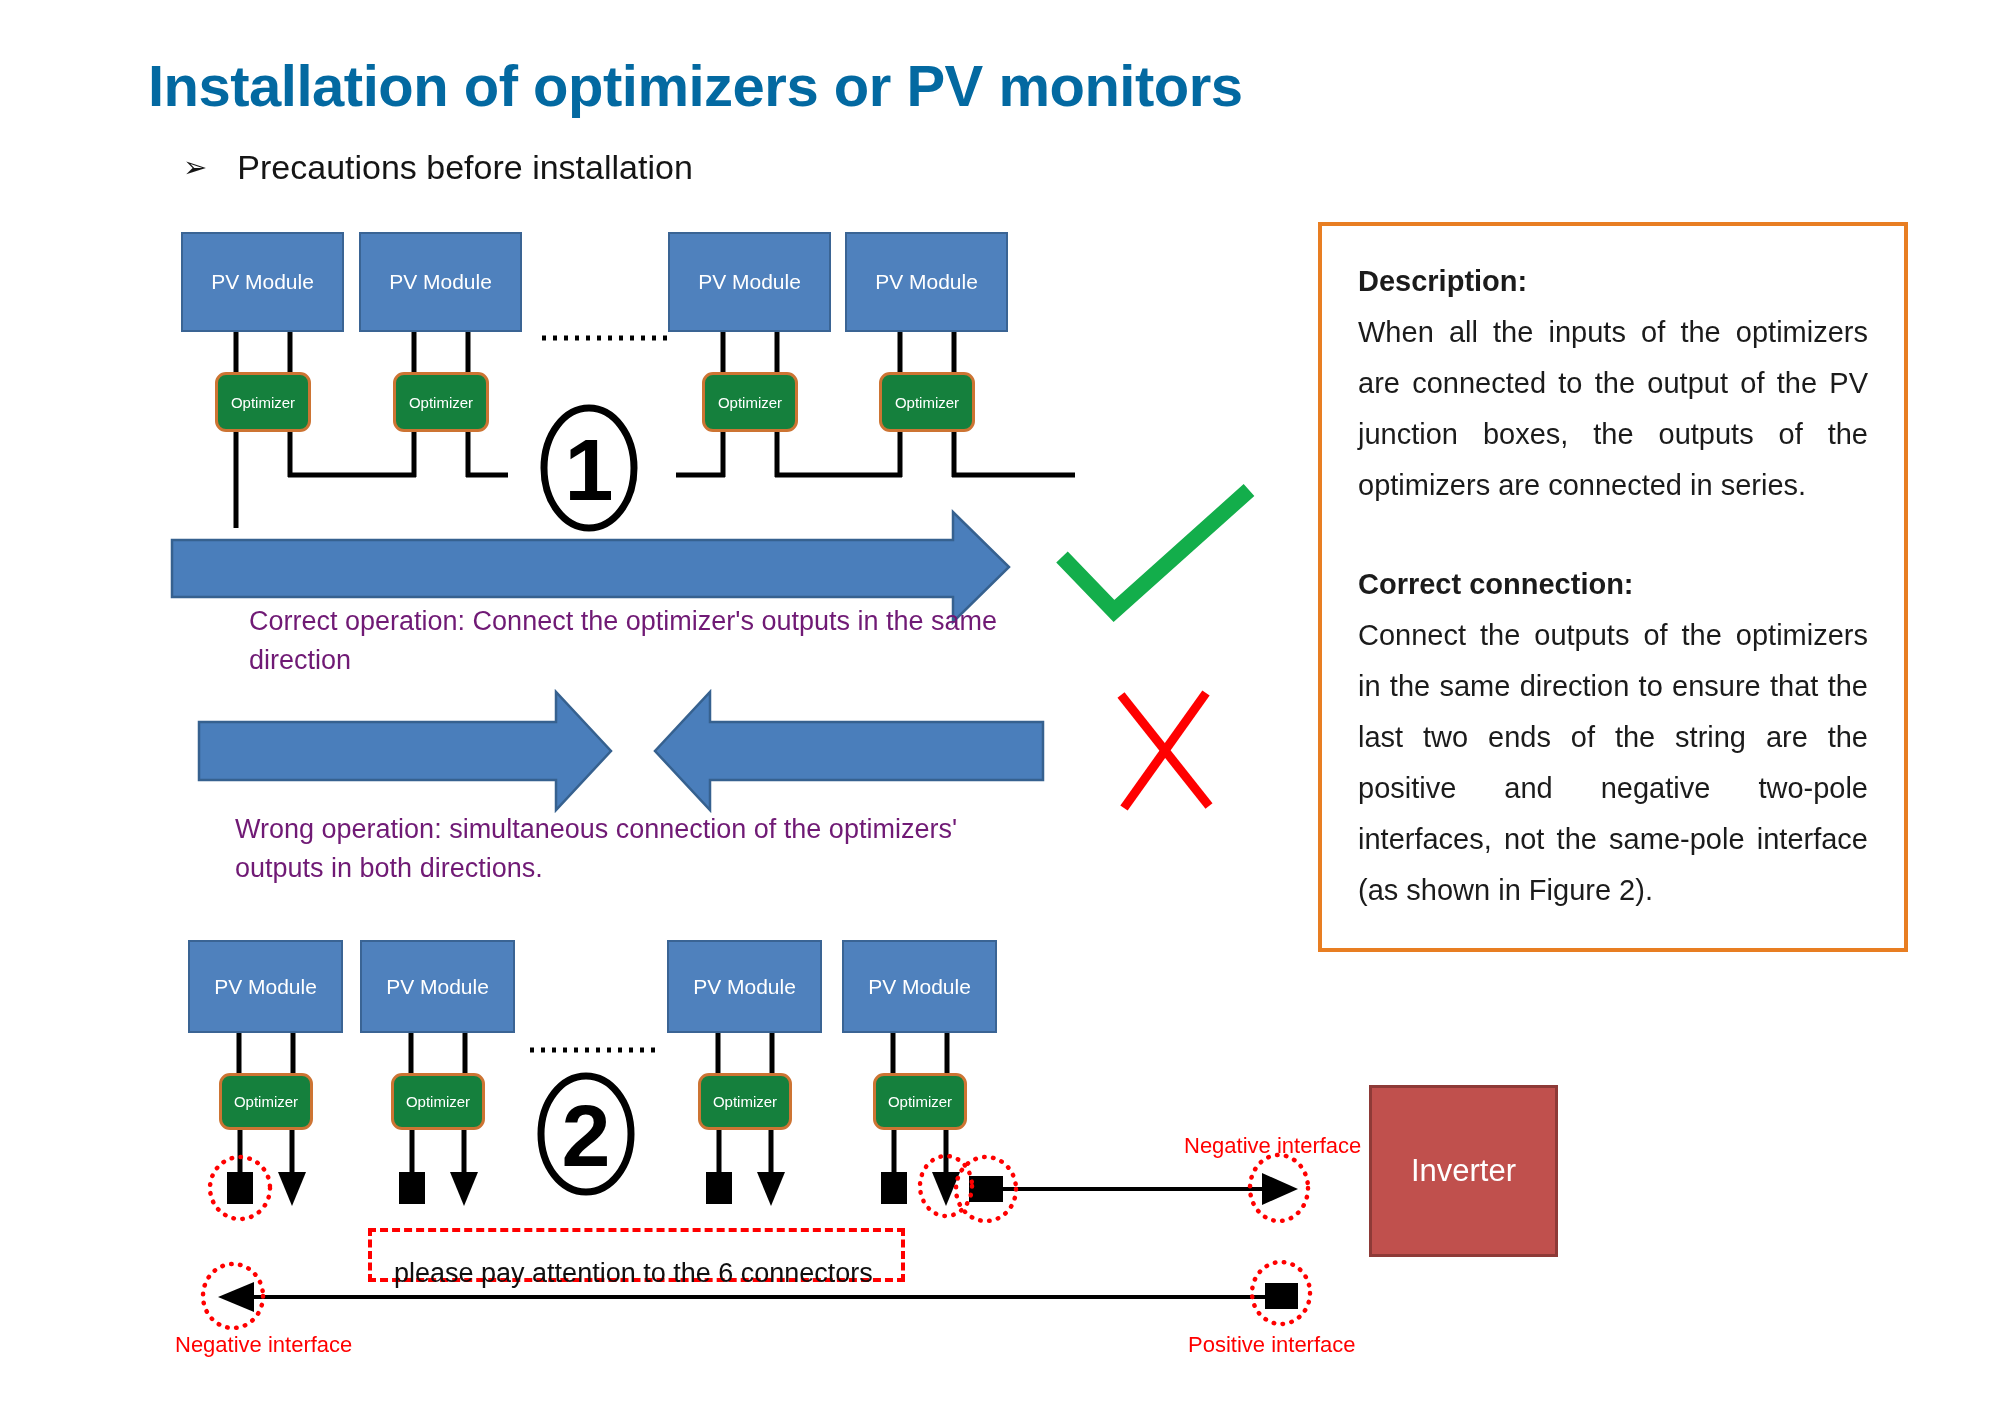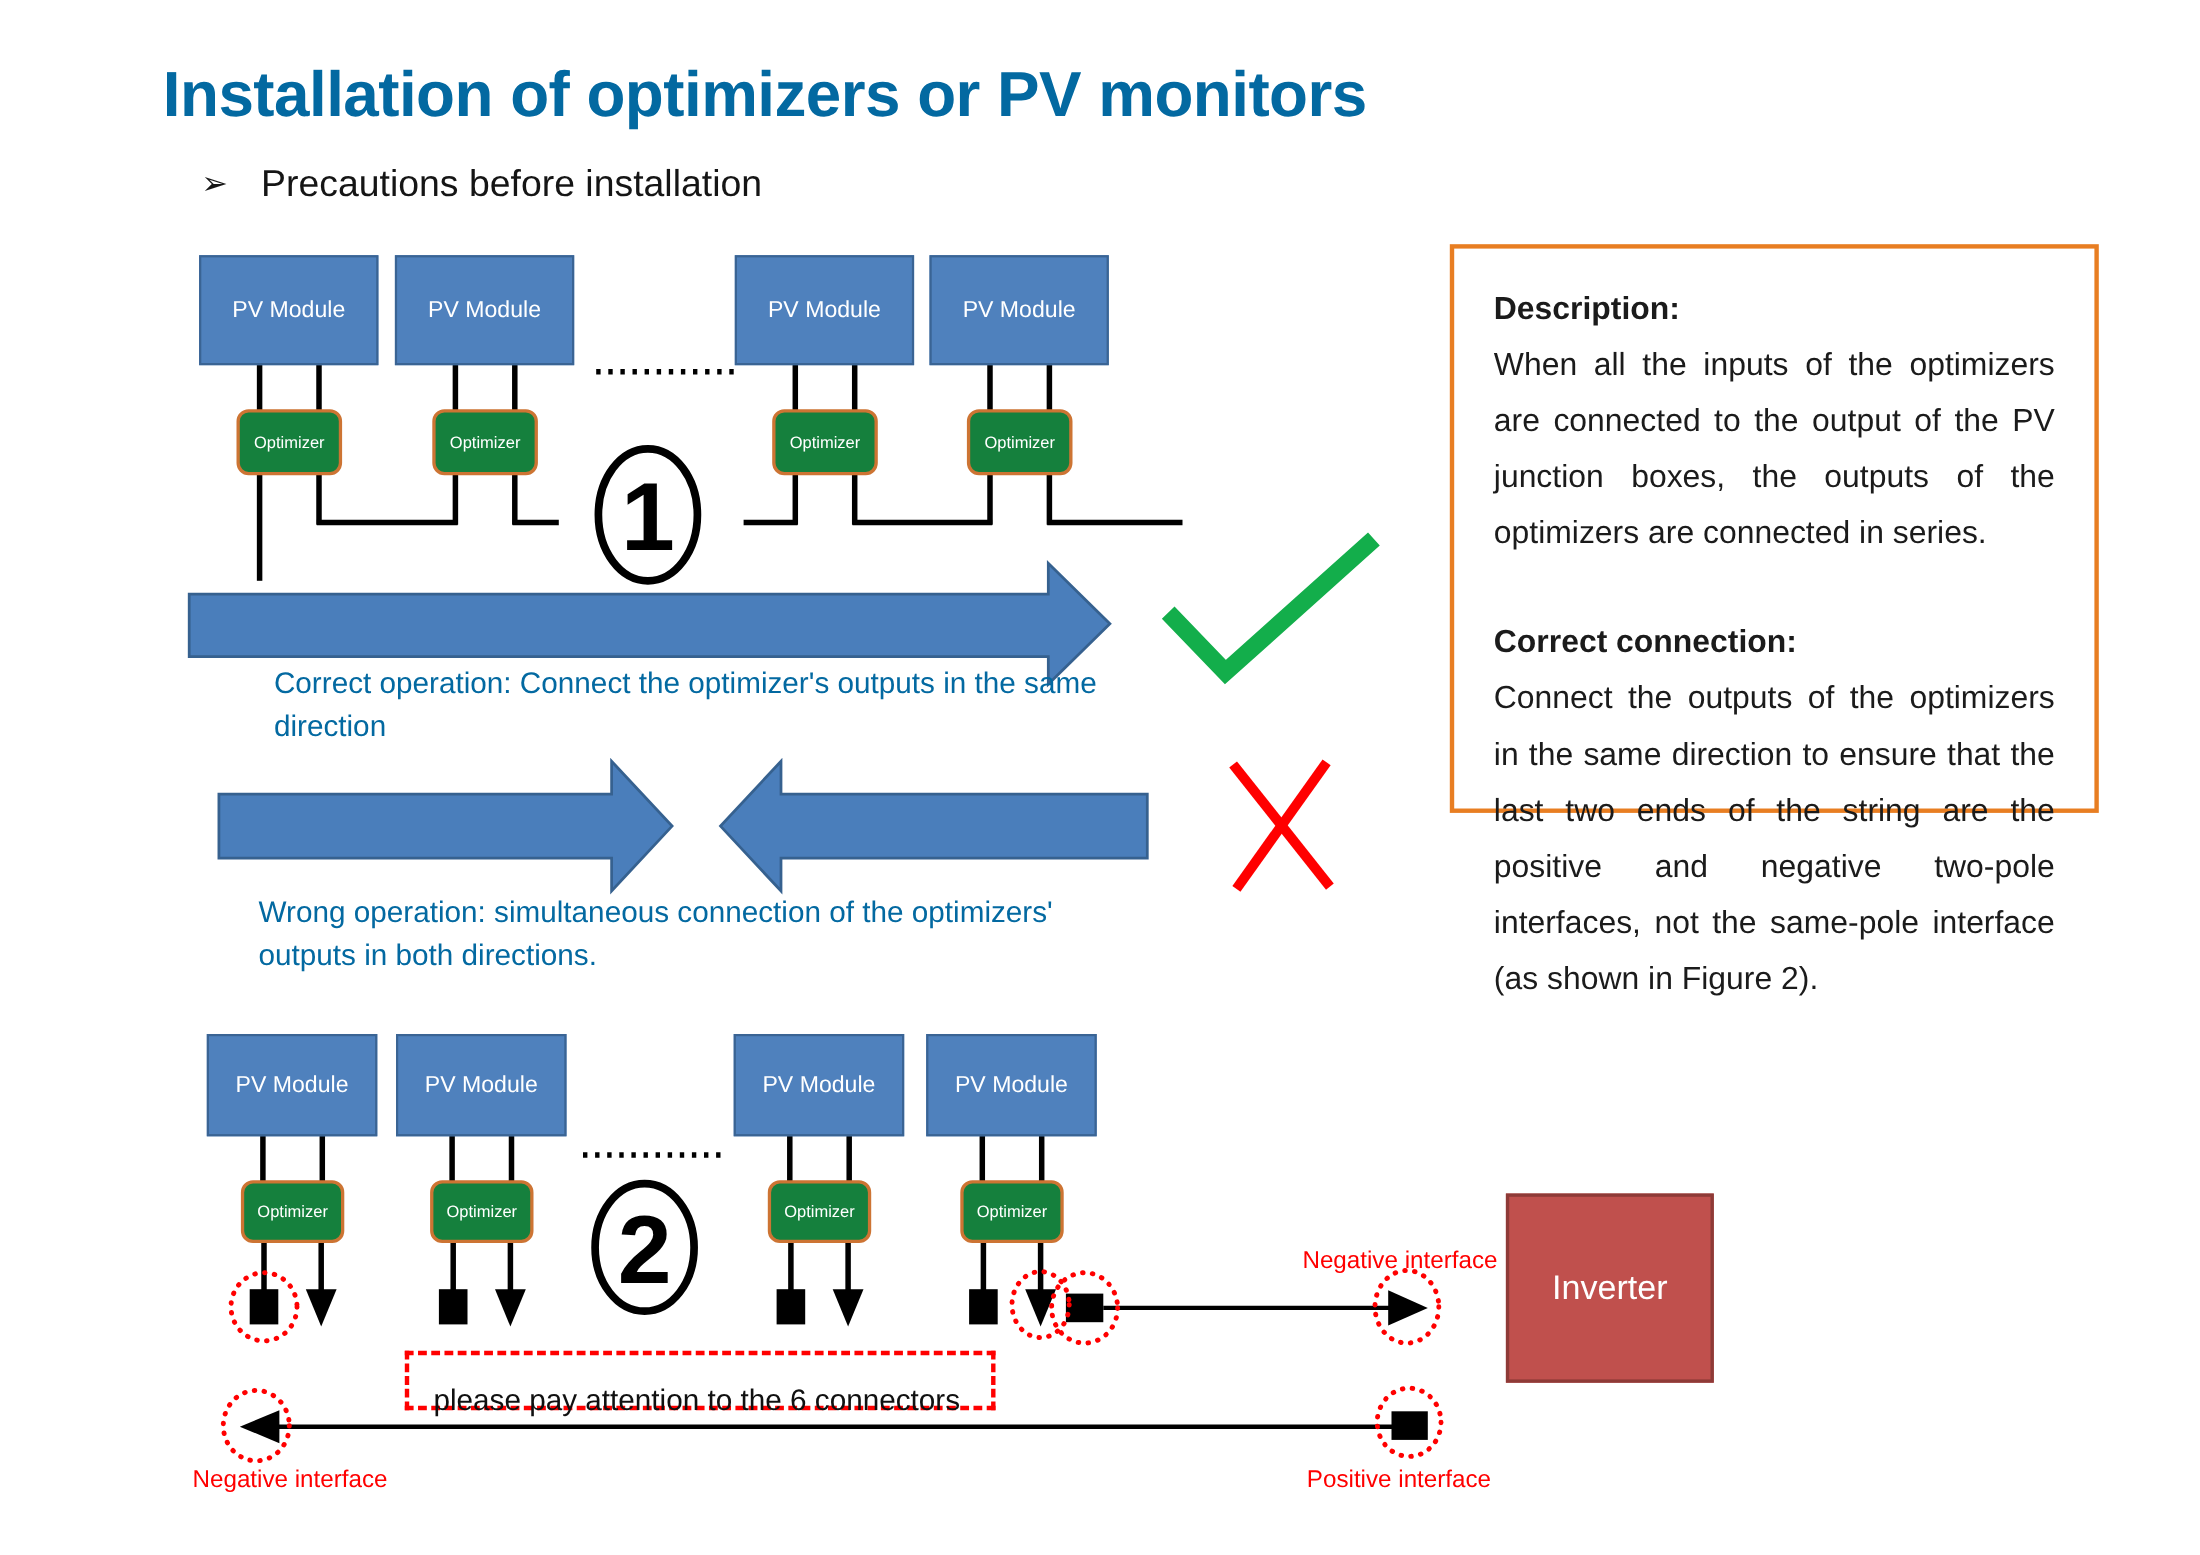--- a/index.html
+++ b/index.html
@@ -16,25 +16,25 @@
     box-sizing:border-box;display:flex;align-items:center;justify-content:center;
     color:#ffffff;font-size:21px;
   }
   .pv-box.r2{width:155px;height:93px;}
   .opt-box{
     width:96px;height:60px;background:#15803d;border:3px solid #cd7433;border-radius:11px;
     box-sizing:border-box;display:flex;align-items:center;justify-content:center;
     color:#ffffff;font-size:15px;
   }
   .opt-box.r2{width:94px;height:57px;}
-  .caption{color:#0369a1;font-size:27px;line-height:1.45;}
+  .caption{color:#701a75;font-size:27px;line-height:1.45;}
   .caption.correct{left:249px;top:602px;width:760px;}
   .caption.wrong{left:235px;top:810px;width:770px;}
   .desc-box{
-    left:1318px;top:222px;width:590px;height:517px;border:4px solid #e87e22;
+    left:1318px;top:222px;width:590px;height:730px;border:4px solid #e87e22;
     box-sizing:border-box;background:#ffffff;padding:30px 36px;
   }
   .desc-box p{margin:0;font-size:29px;line-height:1.76;text-align:justify;color:#1b1b1b;}
   .desc-box p.gap{margin-top:48px;}
   .desc-box .hd{font-weight:bold;}
   .note-box{
     left:368px;top:1228px;width:537px;height:54px;border:4px dashed #ff0000;
     box-sizing:border-box;display:flex;align-items:center;background:#ffffff;
   }
   .note-box span{font-size:27px;color:#101010;padding-left:22px;white-space:nowrap;margin-top:36px;}

